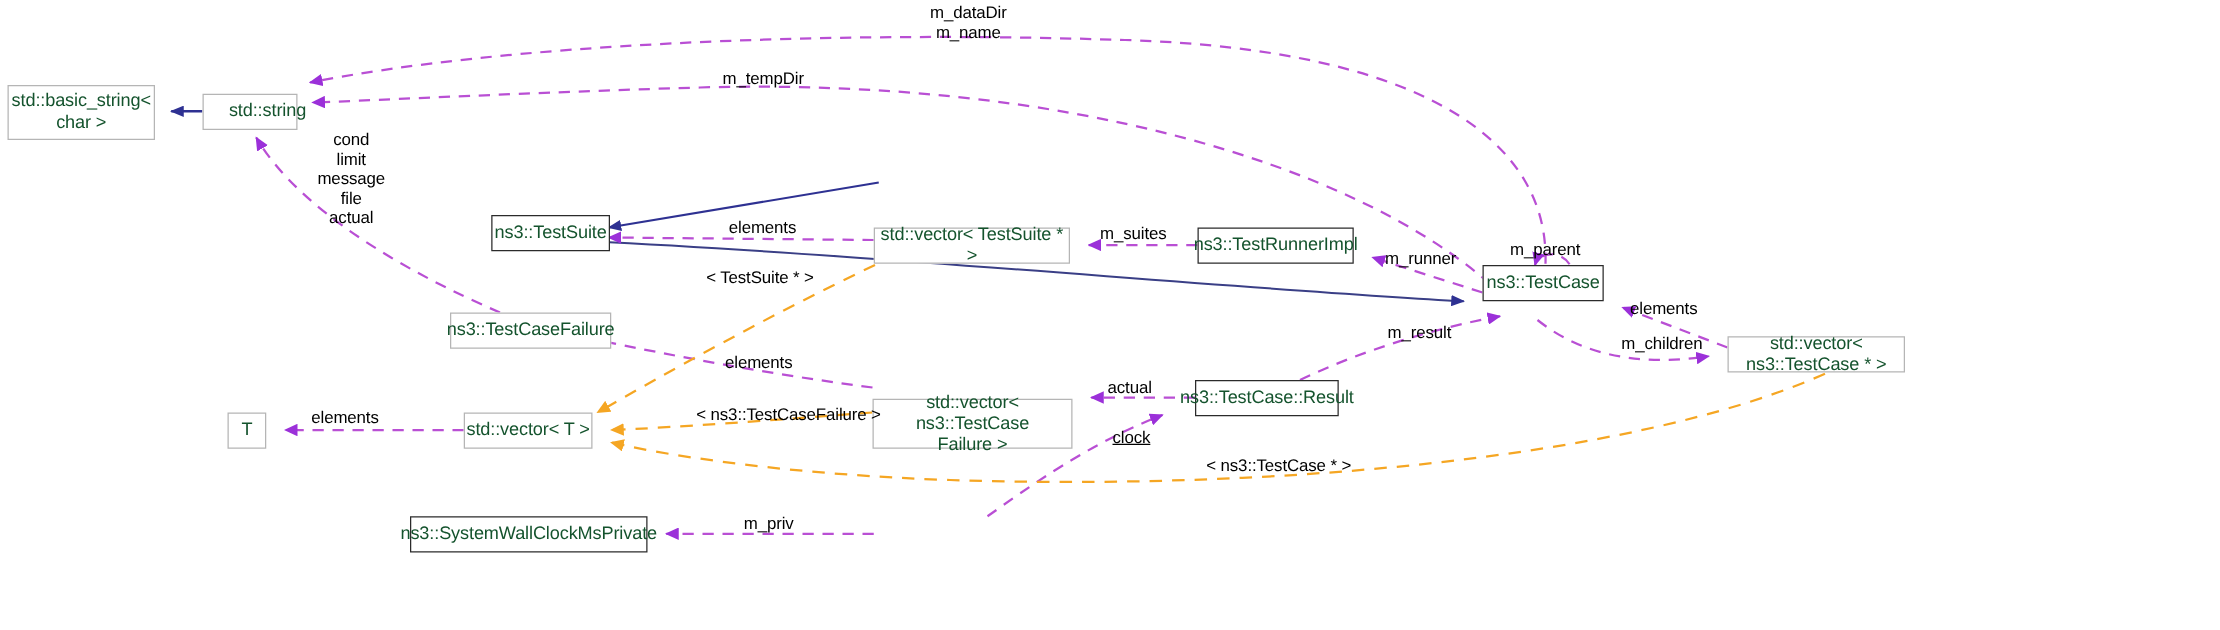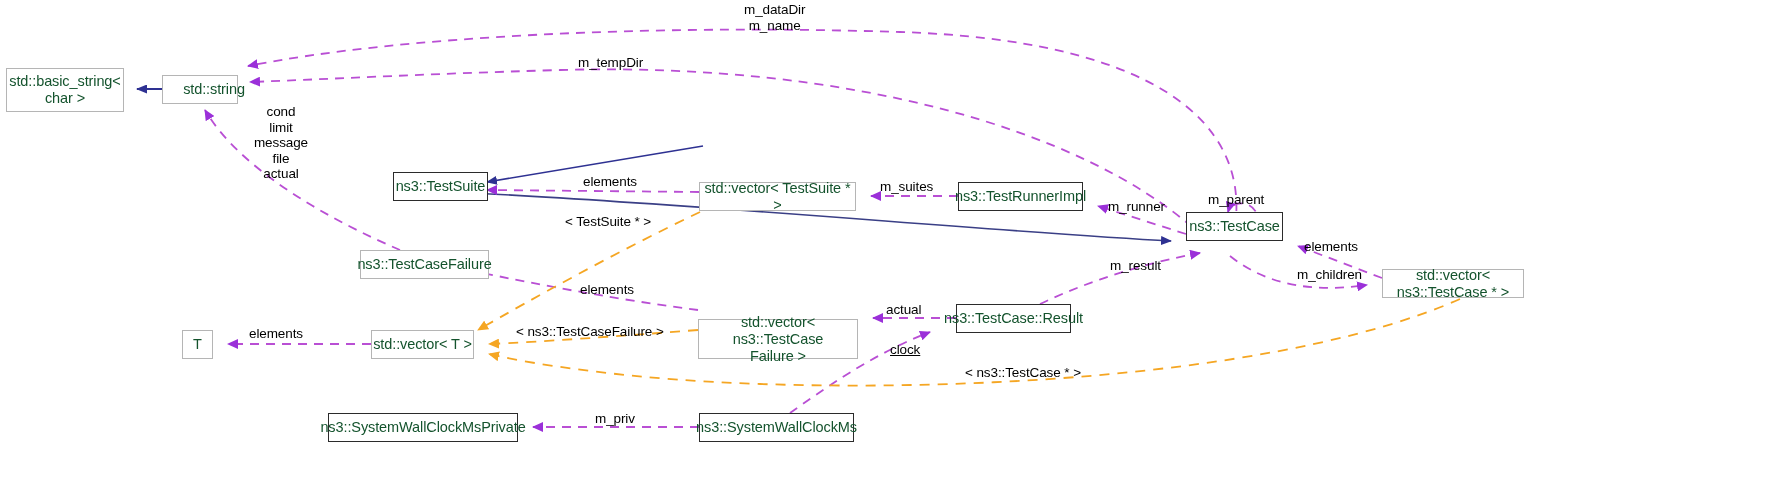--- a/index.html
+++ b/index.html
@@ -153,21 +153,20 @@
 Failure &gt;</div>
 
   <div class="node strong" style="left:956px; top:304px; width:115px; height:29px;">ns3::TestCase::Result</div>
 
   <div class="node plain" style="left:182px; top:330px; width:31px; height:29px;">T</div>
 
   <div class="node plain" style="left:371px; top:330px; width:103px; height:29px;">std::vector&lt; T &gt;</div>
 
   <div class="node strong" style="left:328px; top:413px; width:190px; height:29px;">ns3::SystemWallClockMsPrivate</div>
 
-  <div class="node strong" style="left:699px; top:413px; width:155px; height:29px;">ns3::SystemWallClockMs</div>
 
   <div class="edge-label" style="left:744px; top:2px;">m_dataDir
 m_name</div>
 
   <div class="edge-label" style="left:578px; top:55px;">m_tempDir</div>
 
   <div class="edge-label" style="left:252px; top:104px; text-align:center; width:58px;">cond
 limit
 message
 file
@@ -184,21 +183,21 @@
   <div class="edge-label" style="left:1208px; top:192px;">m_parent</div>
 
   <div class="edge-label" style="left:1304px; top:239px;">elements</div>
 
   <div class="edge-label" style="left:1297px; top:267px;">m_children</div>
 
   <div class="edge-label" style="left:1110px; top:258px;">m_result</div>
 
   <div class="edge-label" style="left:580px; top:282px;">elements</div>
 
-  <div class="edge-label" style="left:516px; top:324px;">&lt; ns3::TestCaseFailure &gt;</div>
+  <div class="edge-label" style="left:557px; top:324px;">&lt; ns3::TestCaseFailure &gt;</div>
 
   <div class="edge-label" style="left:886px; top:302px;">actual</div>
 
   <div class="edge-label" style="left:249px; top:326px;">elements</div>
 
   <div class="edge-label" style="left:890px; top:342px;text-decoration:underline;">clock</div>
 
   <div class="edge-label" style="left:965px; top:365px;">&lt; ns3::TestCase * &gt;</div>
 
   <div class="edge-label" style="left:595px; top:411px;">m_priv</div>

